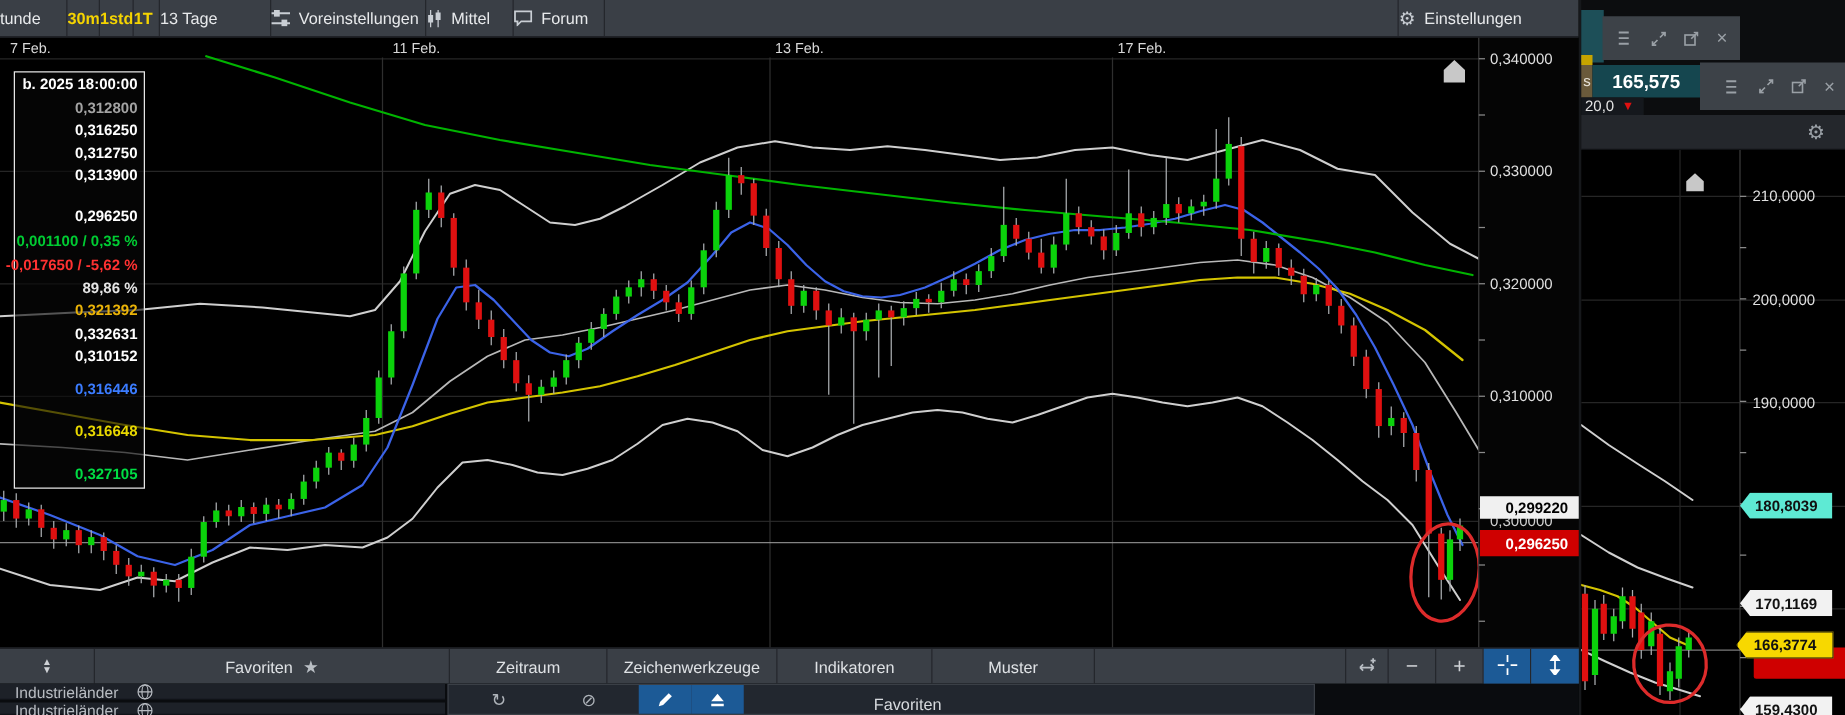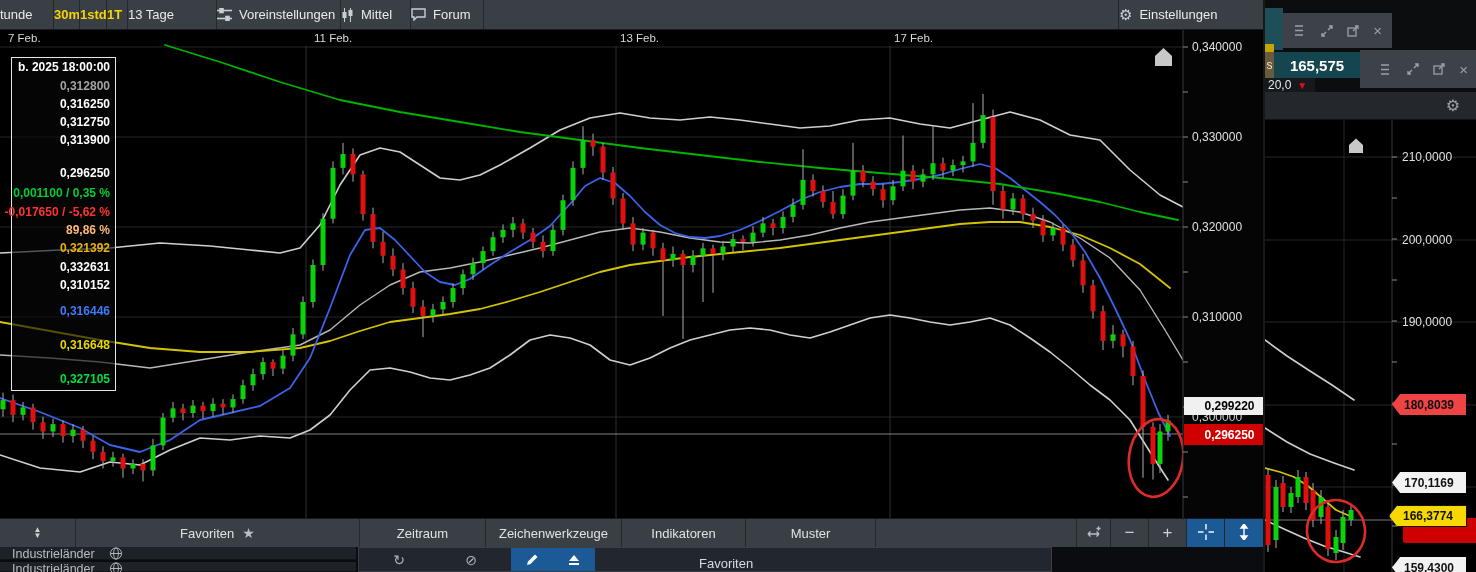--- a/index.html
+++ b/index.html
@@ -396,21 +396,21 @@
 
 <div id="data-window">
       <div class="dw-row" style="top: 2px; color: rgb(255, 255, 255);">b. 2025 18:00:00</div>
       <div class="dw-row" style="top: 21px; color: #a3a3a3;">0,312800</div>
       <div class="dw-row" style="top: 39px; color: rgb(255, 255, 255);">0,316250</div>
       <div class="dw-row" style="top: 57px; color: rgb(255, 255, 255);">0,312750</div>
       <div class="dw-row" style="top: 75px; color: rgb(255, 255, 255);">0,313900</div>
       <div class="dw-row" style="top: 108px; color: rgb(255, 255, 255);">0,296250</div>
       <div class="dw-row" style="top: 128px; color: rgb(0, 204, 51);">0,001100 / 0,35 %</div>
       <div class="dw-row" style="top: 147px; color: rgb(255, 50, 50);">-0,017650 / -5,62 %</div>
-      <div class="dw-row" style="top: 165px; color: #fdba74;">89,86 %</div>
+      <div class="dw-row" style="top: 165px; color: #e5e5e5;">89,86 %</div>
       <div class="dw-row" style="top: 183px; color: #eab308;">0,321392</div>
       <div class="dw-row" style="top: 202px; color: rgb(255, 255, 255);">0,332631</div>
       <div class="dw-row" style="top: 220px; color: rgb(255, 255, 255);">0,310152</div>
       <div class="dw-row" style="top: 246px; color: rgb(59, 124, 255);">0,316446</div>
       <div class="dw-row" style="top: 280px; color: rgb(232, 216, 0);">0,316648</div>
       <div class="dw-row" style="top: 314px; color: rgb(0, 221, 68);">0,327105</div>
     </div>
 
 <div class="axis-tag" style="left:1184px;top:397px;width:79px;height:18px;background:#f0f0f0;color:#000;">0,299220</div>
 <div class="axis-tag" style="left:1184px;top:424px;width:79px;height:21px;background:#cf0000;color:#fff;">0,296250</div>
@@ -538,21 +538,21 @@
         <rect x="75.5" y="397" width="5" height="26" fill="#0bd20b"></rect>
         <line x1="86" y1="384" x2="86" y2="406" stroke="#aaadb0"></line>
         <rect x="83.5" y="390" width="5" height="10" fill="#0bd20b"></rect>
         <ellipse cx="71" cy="411" rx="29" ry="31" fill="none" stroke="#dd2b2b" stroke-width="2.6" transform="rotate(-6 71 411)"></ellipse>
         <path d="M84 33 v-8 l7-6.5 7 6.5 v8 z" fill="#c8c8c8"></path>
         <text x="137" y="41" fill="#e0e0e0" font-size="12px">210,0000</text>
         <text x="137" y="124" fill="#e0e0e0" font-size="12px">200,0000</text>
         <text x="137" y="206" fill="#e0e0e0" font-size="12px">190,0000</text>
       </svg>
 
-  <div class="mini-tag" style="left:127px;top:394px;width:74px;height:21px;background:#ef4444;color:#111;">180,8039</div>
+  <div class="mini-tag" style="left:127px;top:394px;width:74px;height:21px;background:#5eead4;color:#111;">180,8039</div>
   <div class="mini-tag" style="left:127px;top:472px;width:74px;height:21px;background:#f2f2f2;color:#111;">170,1169</div>
   <div style="position:absolute;left:138px;top:518px;width:75px;height:25px;background:#cf0000;border-radius:2px;"></div>
   <div class="mini-tag" style="left:124px;top:505px;width:78px;height:22px;background:#f7d800;color:#111;border:1px solid #111;">166,3774</div>
   <div class="mini-tag" style="left:127px;top:557px;width:74px;height:21px;background:#f2f2f2;color:#111;">159,4300</div>
 </div>
 
 <div id="bottom-toolbar">
   <div class="bt-cell" style="width:76px">
     <span style="display:flex;flex-direction:column;line-height:6px;font-size:8px;color:#cfd2d6;">
           <span>▲</span>

